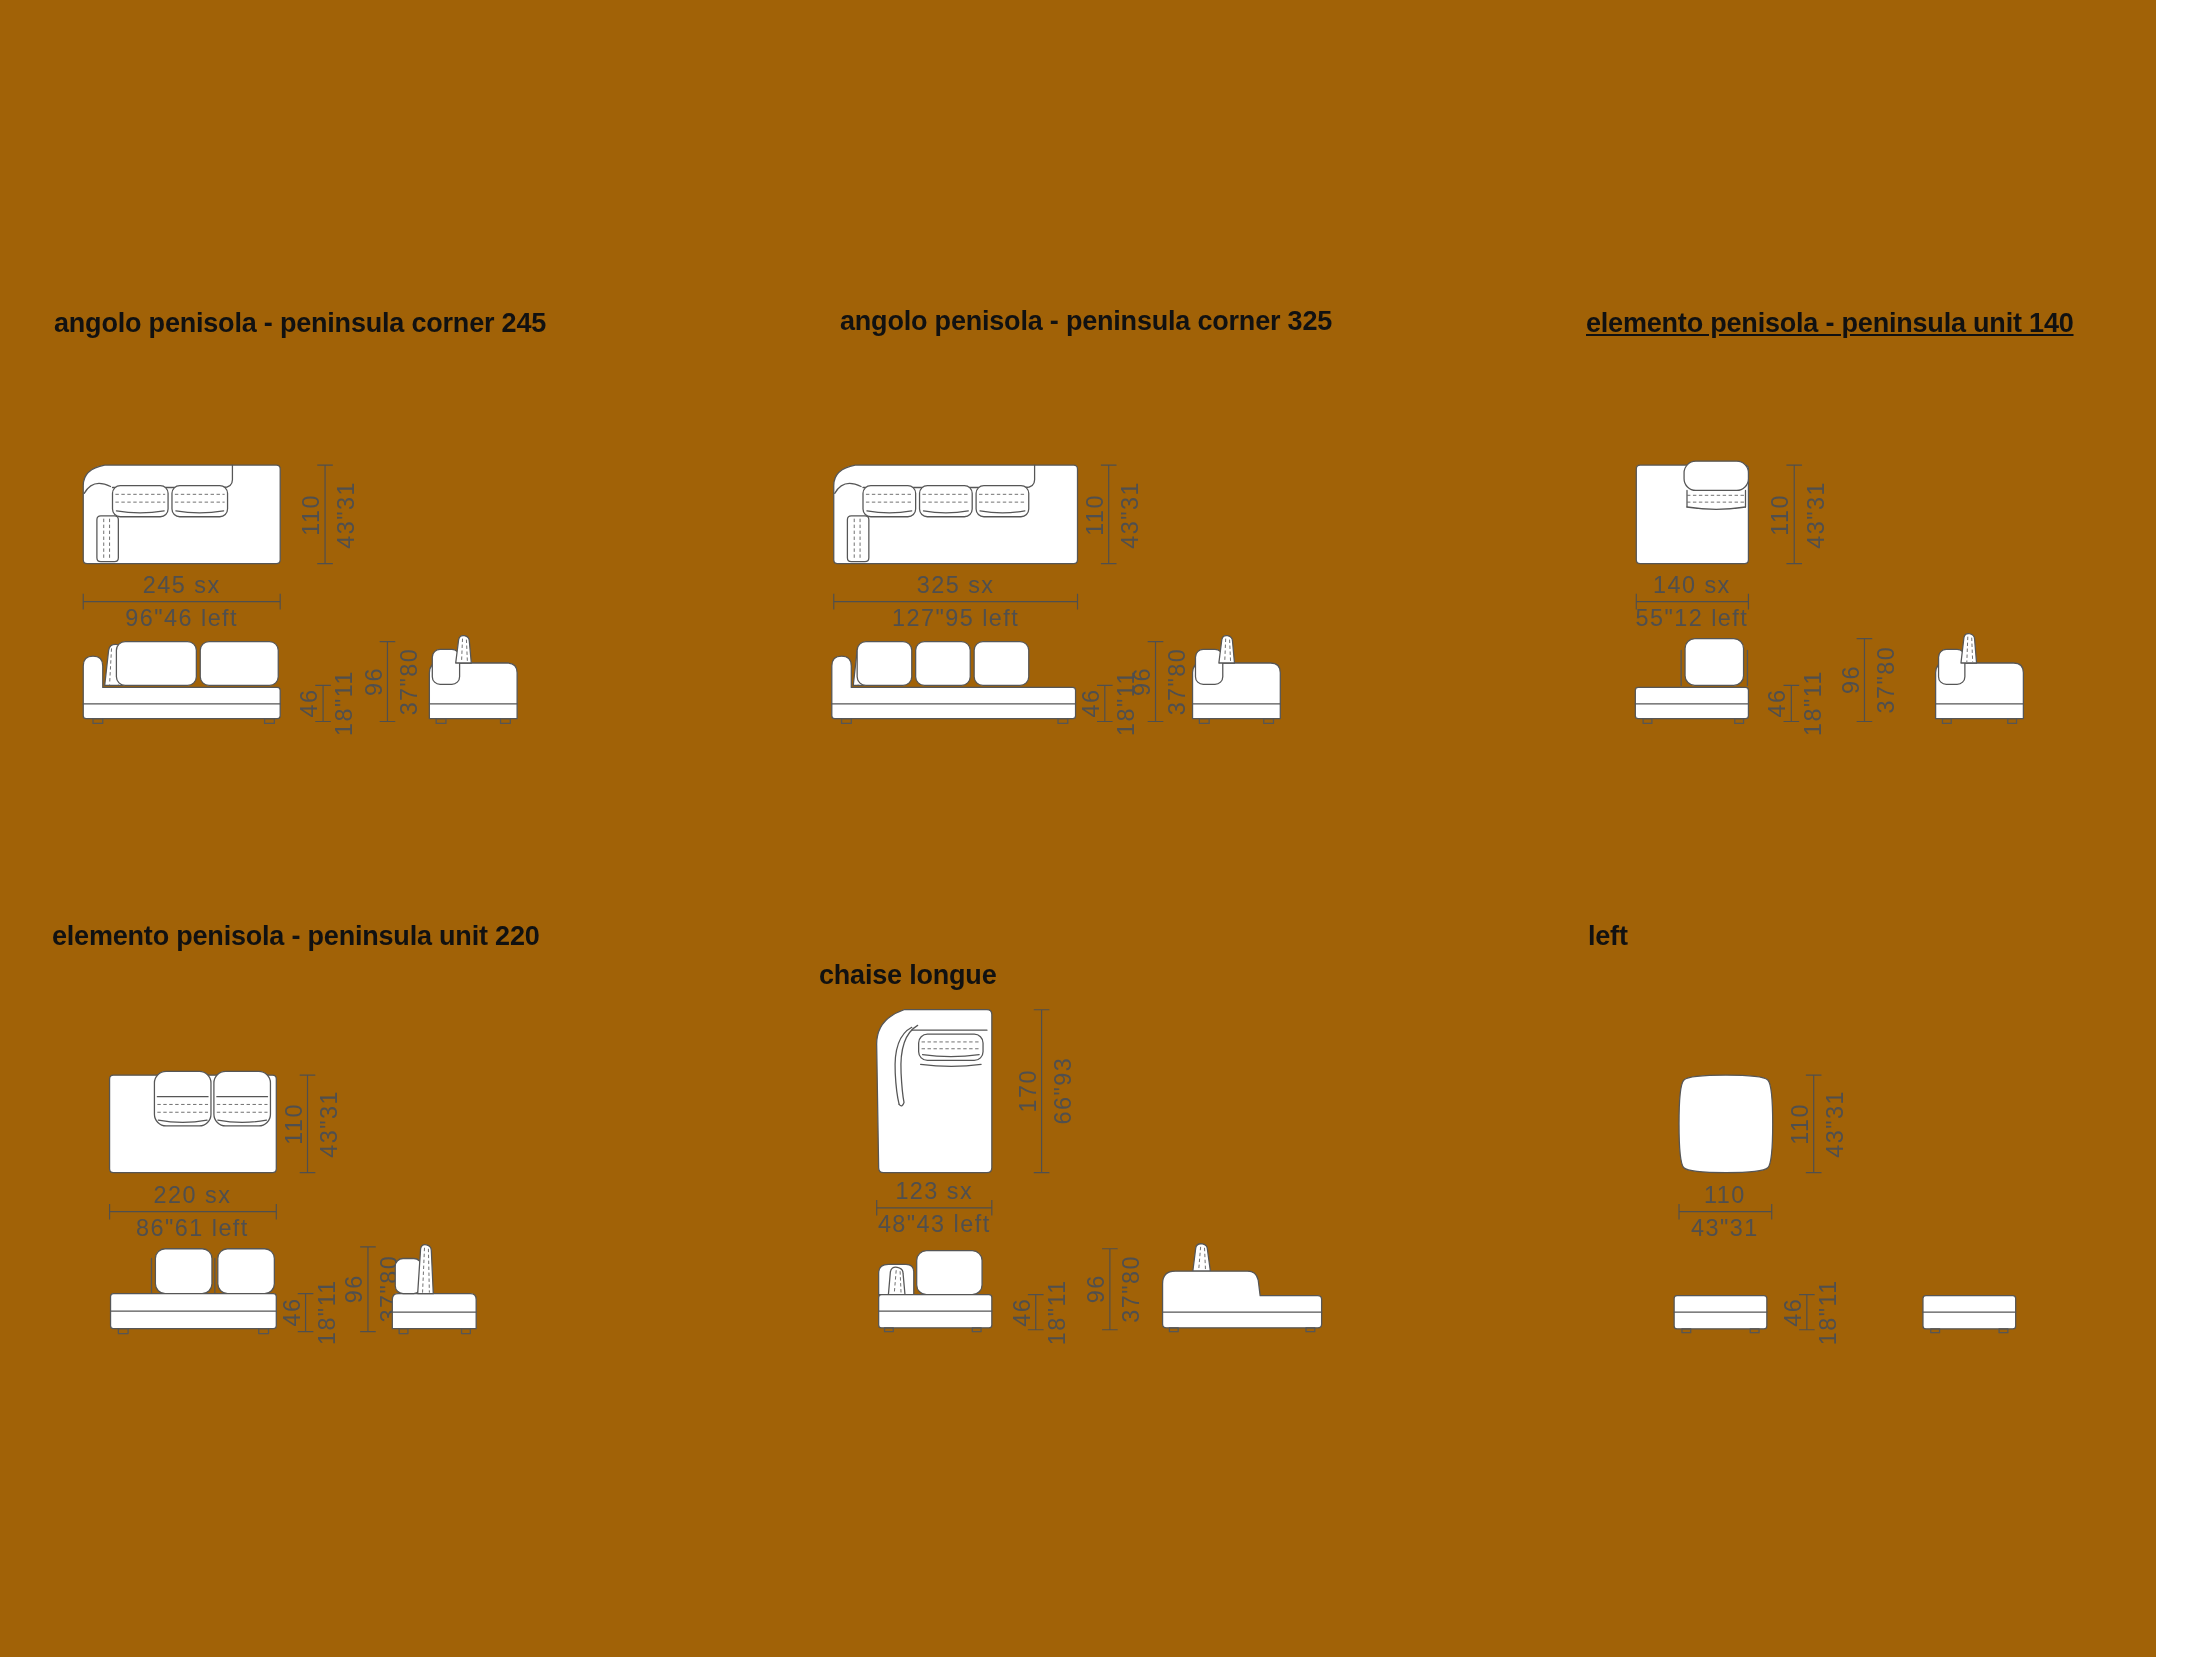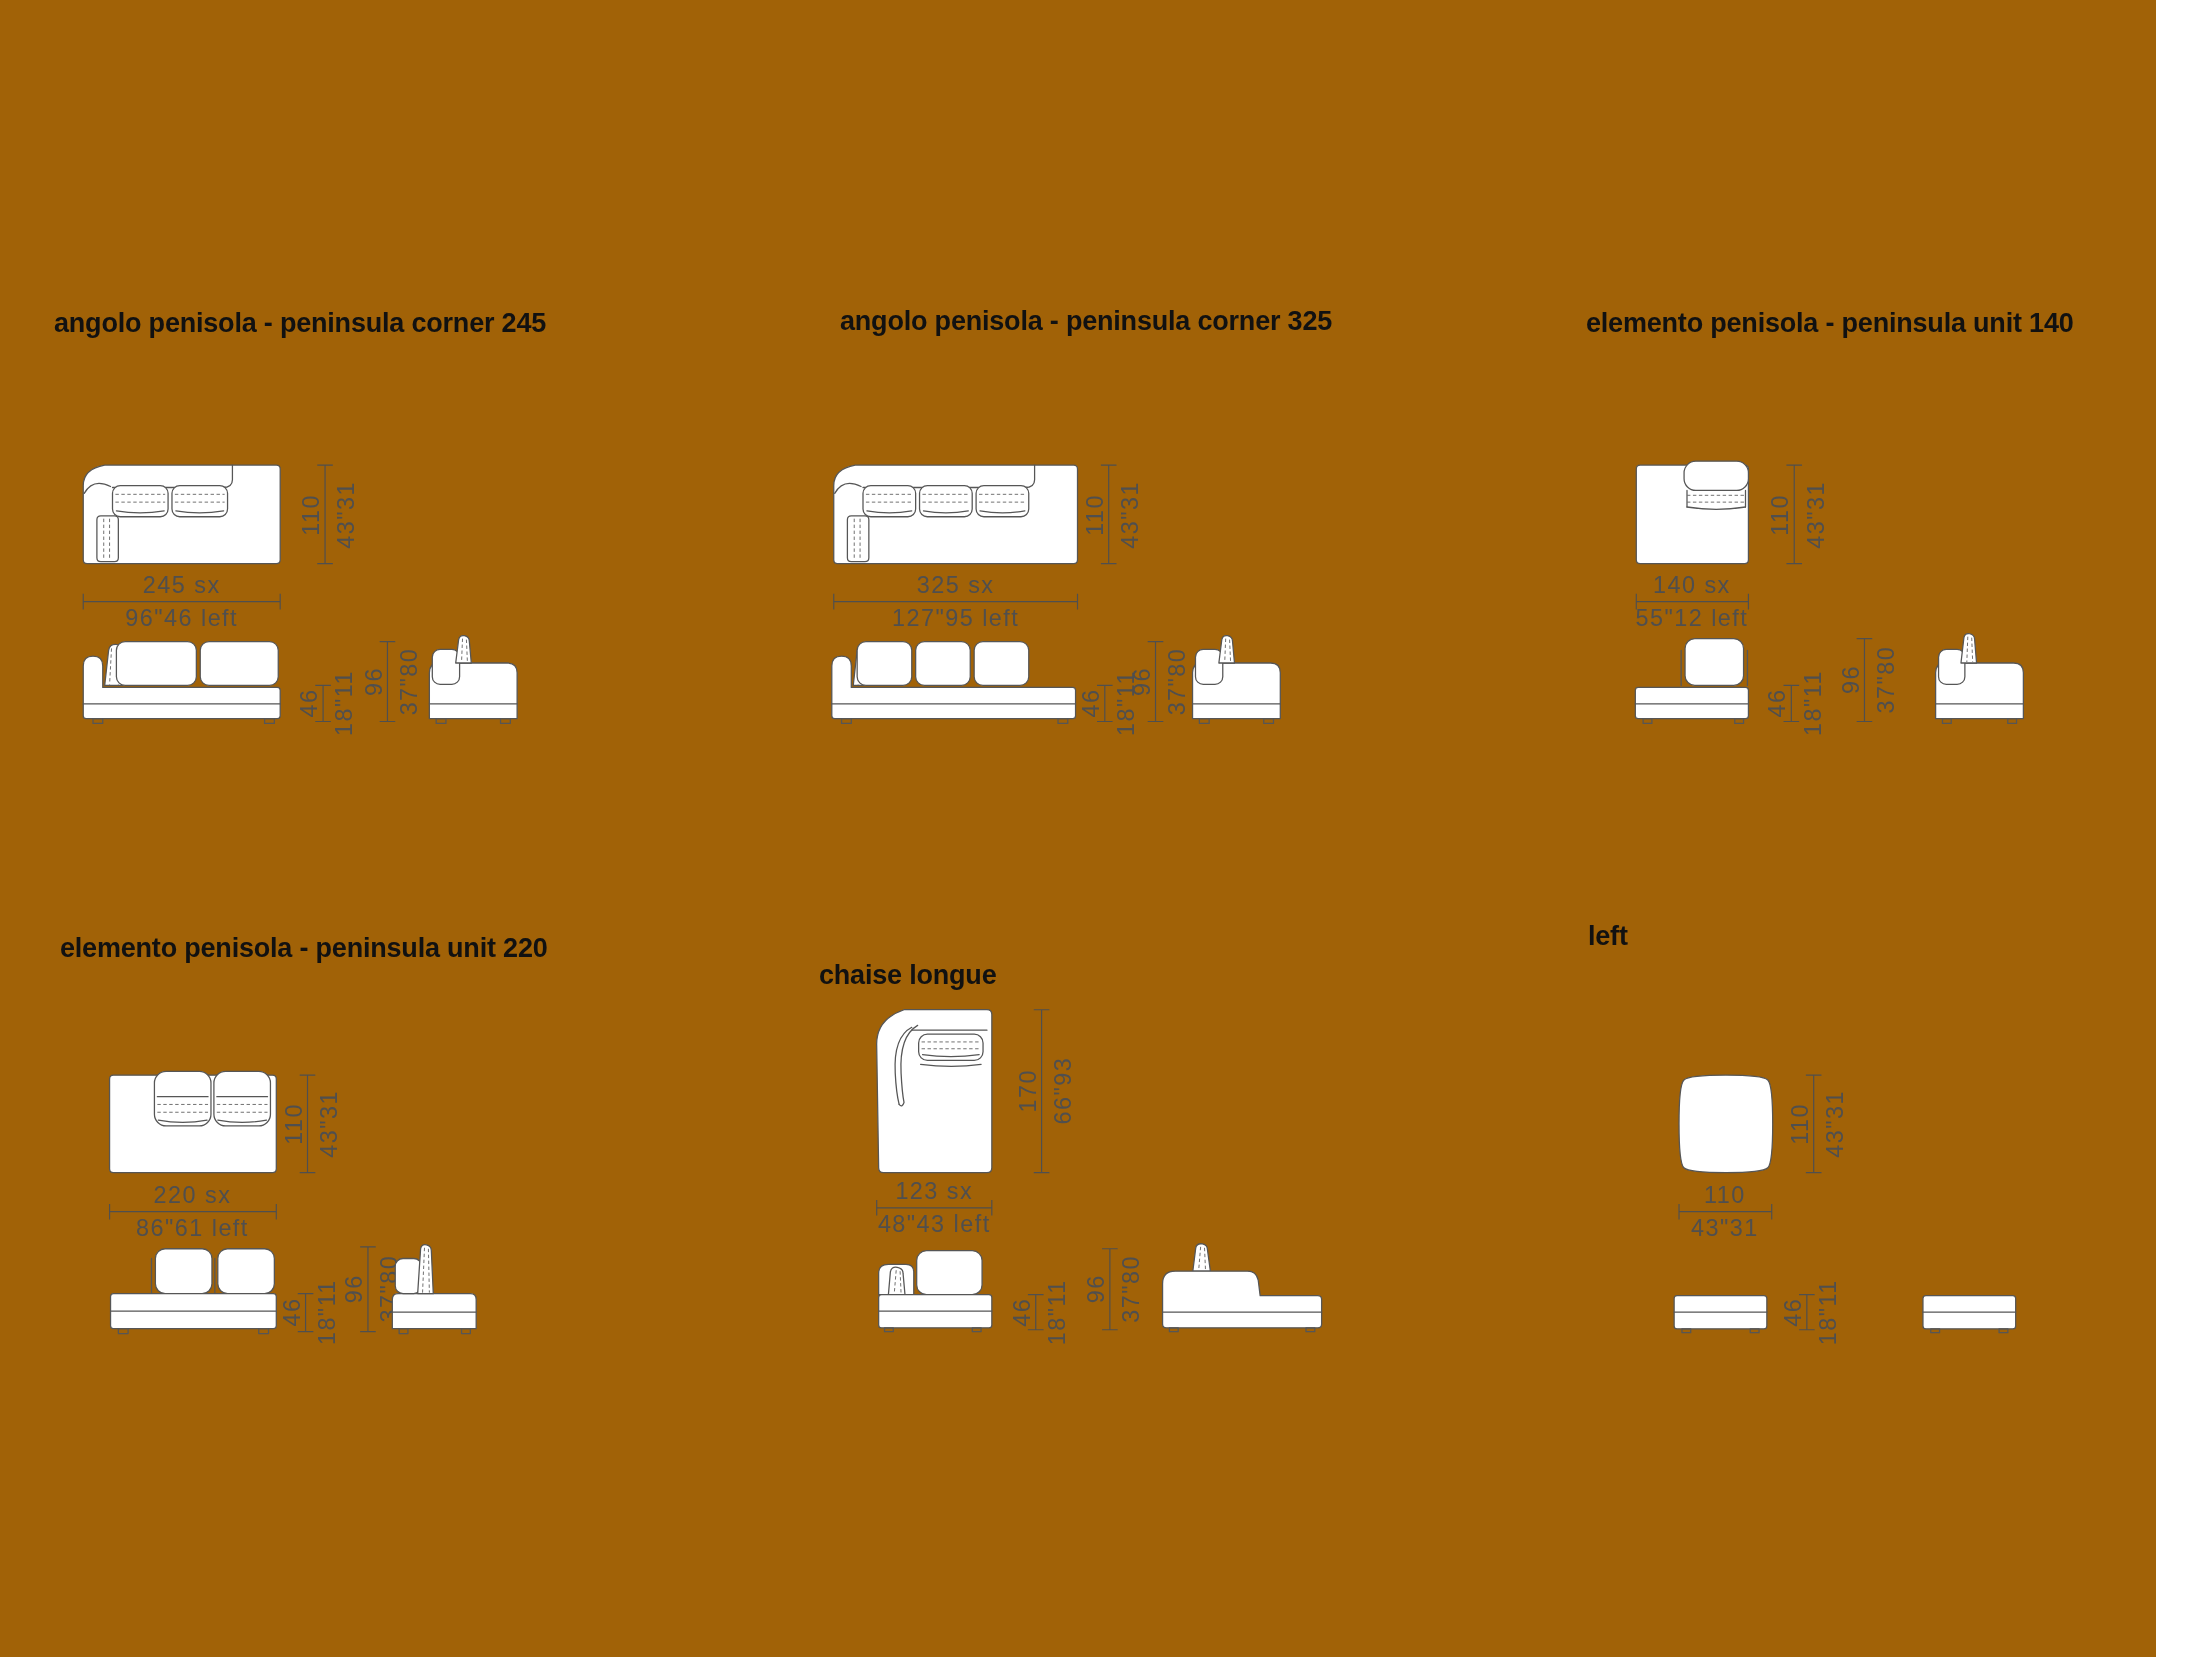--- a/index.html
+++ b/index.html
@@ -131,21 +131,21 @@
       <path class="fw" d="M378 297 V250 Q378 240 388 240 H458 Q468 240 468 250 V297 Z"></path>
       <rect class="fw" x="381" y="226" width="28" height="36" rx="8"></rect>
       <path class="fw" d="M405 240 L408 216 Q409 211 414 212 Q419 213 419 218 L421 240 Z"></path>
       <path class="dsh" d="M412 215 L411 239 M416 216 L417 239"></path>
       <path class="ln" d="M378 282 H468"></path>
       <rect class="ln" x="385" y="297" width="10" height="5"></rect>
       <rect class="ln" x="451" y="297" width="10" height="5"></rect>
     </g>
   </svg>
 
-  <div class="panel-title" style="left:1586px;top:308px;">elemento penisola - peninsula unit 140</div>
+  <div class="panel-title" style="left:1586px;top:308px;text-decoration:underline;">elemento penisola - peninsula unit 140</div>
   <svg class="panel-svg" style="left:1599px;top:429px;" width="605" height="390" viewBox="0 0 620 400">
     <g>
       <path class="fw" d="M42 37 H149 Q153 37 153 41 V134 Q153 138 149 138 H42 Q38 138 38 134 V41 Q38 37 42 37 Z"></path>
       <rect class="fw" x="87" y="33" width="66" height="30" rx="12"></rect>
       <path class="ln" d="M90 63 V80 M150 63 V80"></path>
       <path class="dsh" d="M90 68 H150 M90 75 H150"></path>
       <path class="ln" d="M90 80 Q120 85 150 80"></path>
     </g>
     <g>
       <path class="dml" d="M200 37 V138 M192 37 H208 M192 138 H208"></path>
@@ -179,21 +179,21 @@
       <path class="fw" d="M345 297 V250 Q345 240 355 240 H425 Q435 240 435 250 V297 Z"></path>
       <rect class="fw" x="348" y="226" width="27" height="36" rx="8"></rect>
       <path class="fw" d="M371 240 L374 214 Q375 209 380 210 Q385 211 385 216 L387 240 Z"></path>
       <path class="dsh" d="M378 213 L377 239 M382 214 L383 239"></path>
       <path class="ln" d="M345 282 H435"></path>
       <rect class="ln" x="352" y="297" width="9" height="5"></rect>
       <rect class="ln" x="419" y="297" width="9" height="5"></rect>
     </g>
   </svg>
 
-  <div class="panel-title" style="left:60px;top:921px;margin-top:12px;">elemento penisola - peninsula unit 220</div>
+  <div class="panel-title" style="left:52px;top:921px;">elemento penisola - peninsula unit 220</div>
   <svg class="panel-svg" style="left:54px;top:995px;" width="741" height="410" viewBox="0 0 760 420">
     <g>
       <path class="fw" d="M61 82 H224 Q228 82 228 86 V178 Q228 182 224 182 H61 Q57 182 57 178 V86 Q57 82 61 82 Z"></path>
       <rect class="fw" x="103" y="78" width="58" height="56" rx="12"></rect>
       <path class="ln" d="M106 104 H158"></path>
       <path class="dsh" d="M106 112 H158 M106 120 H158"></path>
       <path class="ln" d="M107 128 Q132 133 157 128"></path>
       <rect class="fw" x="164" y="78" width="58" height="56" rx="12"></rect>
       <path class="ln" d="M167 104 H219"></path>
       <path class="dsh" d="M167 112 H219 M167 120 H219"></path>

